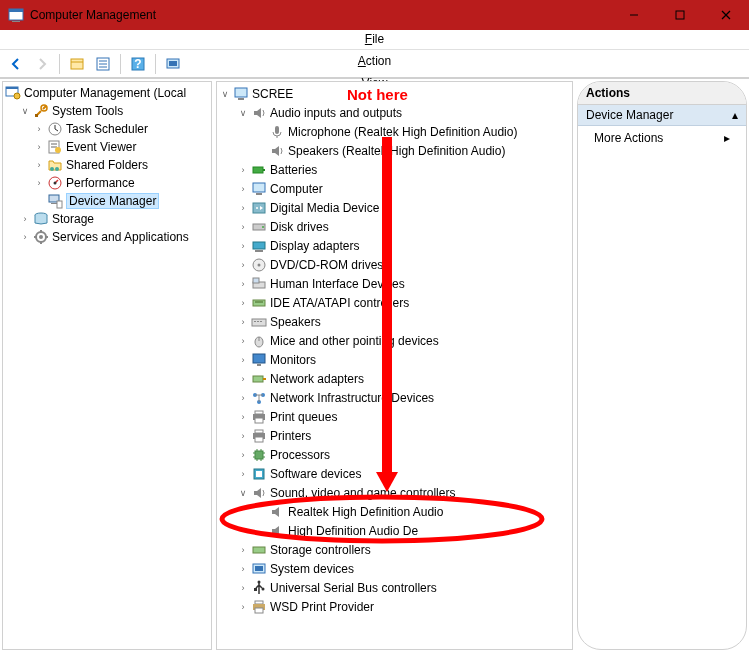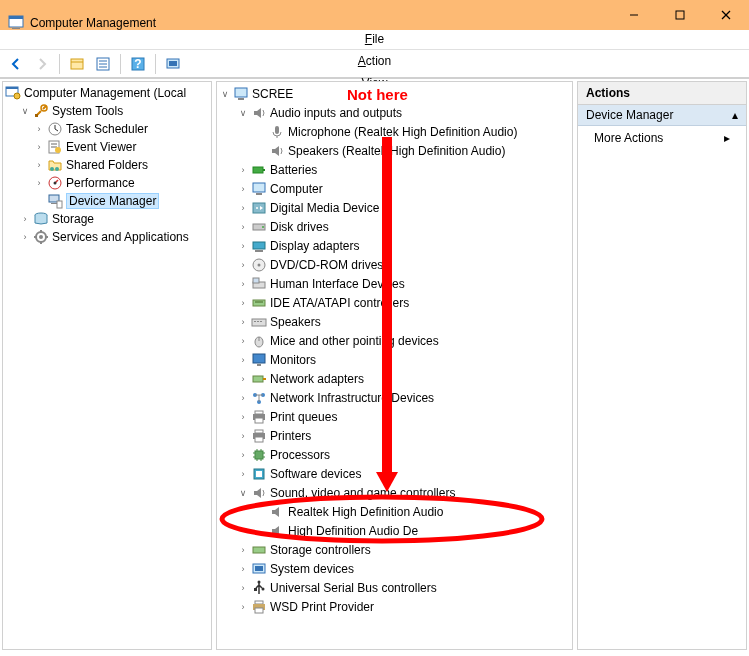--- a/index.html
+++ b/index.html
@@ -1,35 +1,35 @@
 <!DOCTYPE html>
 <html><head>
 <meta charset="utf-8">
 <style>
 * { box-sizing: border-box; margin: 0; padding: 0; font-family: "Segoe UI", Tahoma, sans-serif; font-size: 12px; }
 body { background: #fff; width: 749px; height: 656px; overflow: hidden; position: relative; }
 
-.titlebar { height: 30px; background: #fdba74; display: flex; align-items: flex-end; padding: 0 0 0 8px; }
+.titlebar { height: 30px; background: #b91c1c; display: flex; align-items: center; padding: 0 0 0 8px; }
 .titlebar .appicon { width: 16px; height: 16px; margin-right: 6px; }
 .titlebar .title { color: #000; flex: 1; }
 .titlebar .winbtn { width: 46px; height: 30px; display: flex; align-items: center; justify-content: center; color: #000; }
 
 .menubar { height: 20px; background: #fff; border-bottom: 1px solid #e0e0e0; display: flex; align-items: center; padding: 0 6px; gap: 4px; flex-direction: column; }
 .menubar .menuitem { padding: 2px 4px; }
 .menubar .menuitem .ul { text-decoration: underline; }
 
 .toolbar { height: 28px; background: #fff; border-bottom: 1px solid #d0d0d0; display: flex; align-items: center; padding: 0 4px; gap: 2px; }
 .toolbar .tbtn { width: 24px; height: 24px; display: flex; align-items: center; justify-content: center; border: 1px solid transparent; }
 .toolbar .sep { width: 1px; height: 20px; background: #d0d0d0; margin: 0 3px; }
 
 .content { display: flex; height: calc(656px - 30px - 20px - 28px - 4px); border-top: 1px solid #d0d0d0; }
 .pane { border: 1px solid #d0d0d0; margin: 2px; overflow: auto; background: #fff; }
 .left { width: 210px; }
 .center { flex: 1; position: relative; }
-.right { width: 170px; padding: 0; }
+.right { width: 170px; padding: 0; border-radius: 24px; }
 
 .tree { padding: 2px; }
 .node { display: flex; align-items: center; height: 18px; padding-right: 4px; white-space: nowrap; }
 .node .exp { width: 12px; height: 12px; display: flex; align-items: center; justify-content: center; color: #666; font-size: 9px; margin-right: 2px; }
 .node .icon { width: 16px; height: 16px; margin-right: 3px; flex-shrink: 0; }
 .node .label { }
 .node.selected .label { background: #cce8ff; border: 1px solid #99d1ff; padding: 0 2px; margin: -1px 0; }
 .indent1 { padding-left: 14px; }
 .indent2 { padding-left: 28px; }
 

